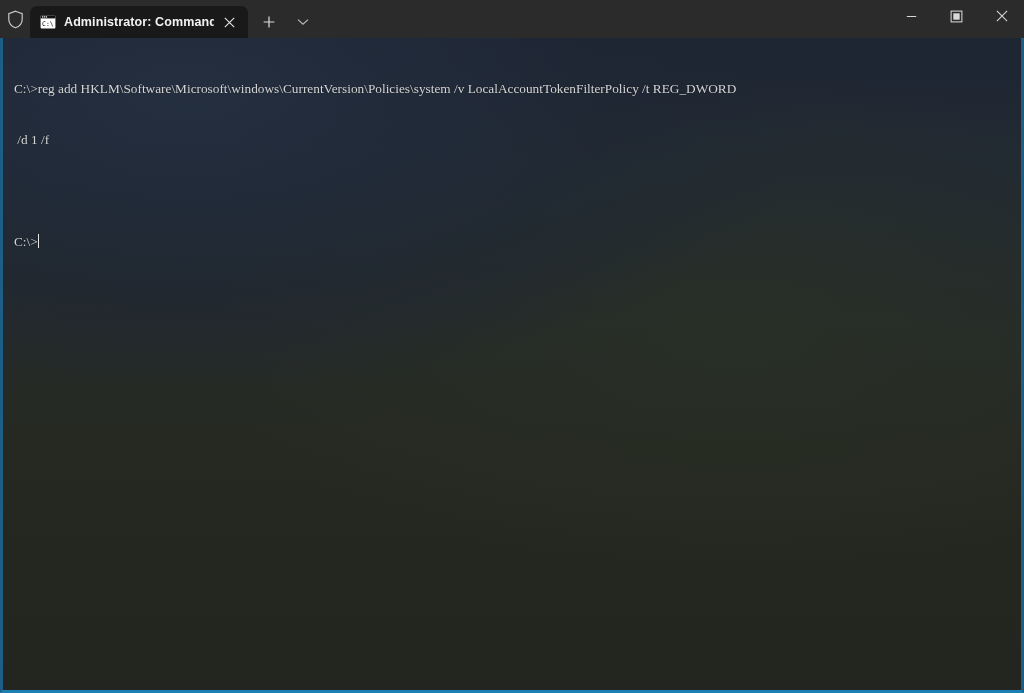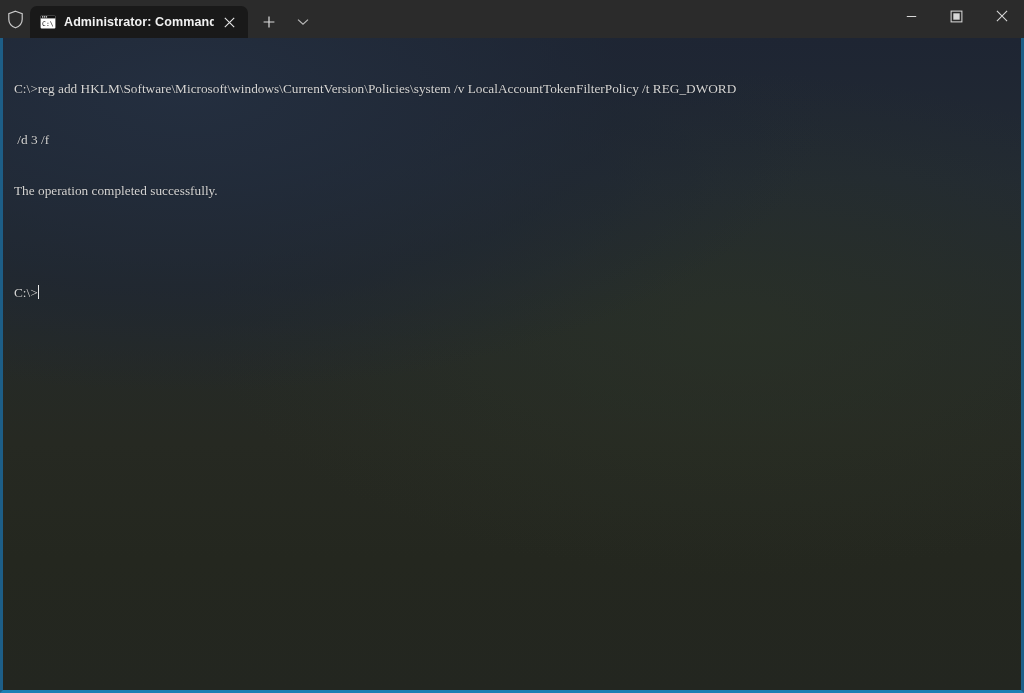--- a/index.html
+++ b/index.html
@@ -246,20 +246,19 @@
         </svg>
       </div>
     </div>
   </div>
 
   <div class="console-wrap">
     <div class="console-bg"></div>
 
     <div class="console-text">
       <div class="console-line">C:\&gt;reg add HKLM\Software\Microsoft\windows\CurrentVersion\Policies\system /v LocalAccountTokenFilterPolicy /t REG_DWORD</div>
-      <div class="console-line"> /d 3 /f</div>
-      <div class="console-line">The operation completed successfully.</div>
+      <div class="console-line"> /d 1 /f</div>
       <div class="console-line blank">&nbsp;</div>
       <div class="console-line"><span>C:\&gt;</span><span class="caret"></span></div>
     </div>
   </div>
 
 </div>
 
 </body></html>

